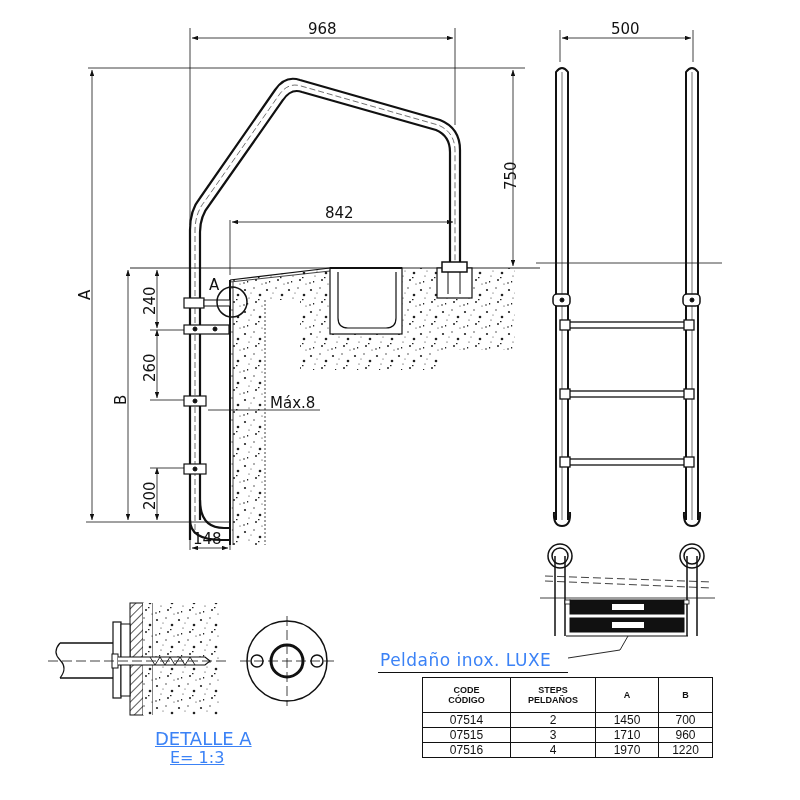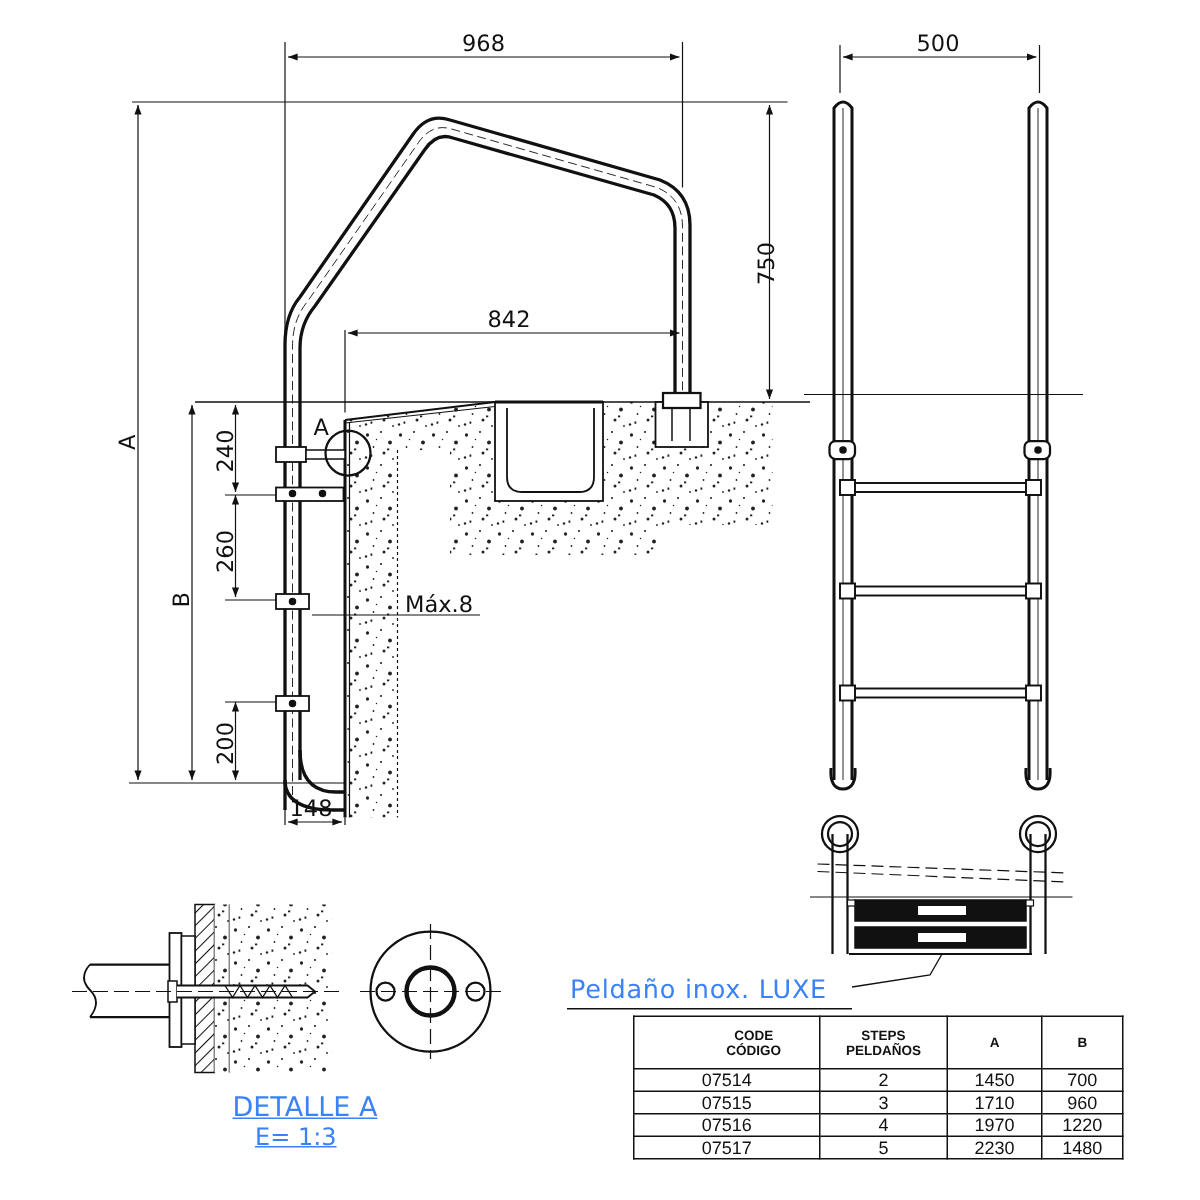--- a/index.html
+++ b/index.html
@@ -8,21 +8,21 @@
   .dim-text { font-family:"DejaVu Sans", sans-serif; font-size:15px; fill:#111; }
   .lbl { position:absolute; font-family:"DejaVu Sans", sans-serif; color:#3b82f6; white-space:nowrap; }
   .step-title { left:380px; top:650px; font-size:17px; letter-spacing:0.5px; }
   .step-title-line { position:absolute; left:378px; top:672px; width:190px; height:1px; background:#111; }
   .det-title { left:155px; top:728px; font-size:18px; text-decoration:underline; }
   .det-scale { left:170px; top:748px; font-size:16px; text-decoration:underline; }
   table.spec { position:absolute; left:422px; top:677px; border-collapse:collapse; font-family:"Liberation Sans", sans-serif; }
   table.spec th, table.spec td { border:1.5px solid #111; text-align:center; padding:0; }
   table.spec th { font-size:9px; font-weight:bold; height:34px; line-height:10px; }
   table.spec td { font-size:12px; height:14px; line-height:14px;margin-left:32px; }
-  table.spec .c0 { width:87px;padding-left:36px; } table.spec .c1 { width:84px; } table.spec .c2 { width:62px; } table.spec .c3 { width:53px; }
+  table.spec .c0 { width:87px; } table.spec .c1 { width:84px; } table.spec .c2 { width:62px; } table.spec .c3 { width:53px; }
 </style>
 </head>
 <body>
 
 <svg class="drawing" viewBox="0 0 800 800" xmlns="http://www.w3.org/2000/svg">
   <defs>
     <pattern id="concrete" width="22" height="22" patternUnits="userSpaceOnUse">
       <rect width="22" height="22" fill="#fff"></rect>
       <circle cx="3" cy="4" r="1.1" fill="#222"></circle>
       <circle cx="12" cy="2" r="0.7" fill="#222"></circle>
@@ -220,20 +220,14 @@
       <td>3</td>
       <td>1710</td>
       <td>960</td>
     </tr>
     <tr>
       <td>07516</td>
       <td>4</td>
       <td>1970</td>
       <td>1220</td>
     </tr>
-    <tr>
-      <td>07517</td>
-      <td>5</td>
-      <td>2230</td>
-      <td>1480</td>
-    </tr>
   </tbody>
 </table>
 
 </body></html>

